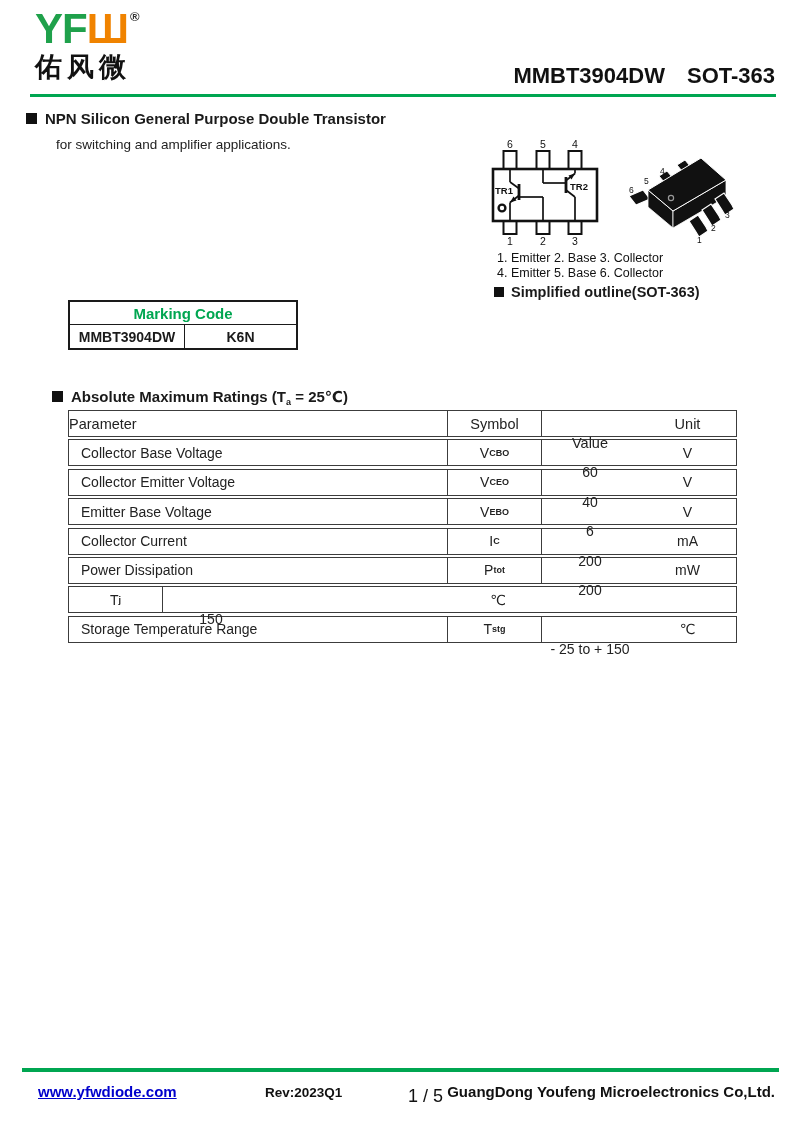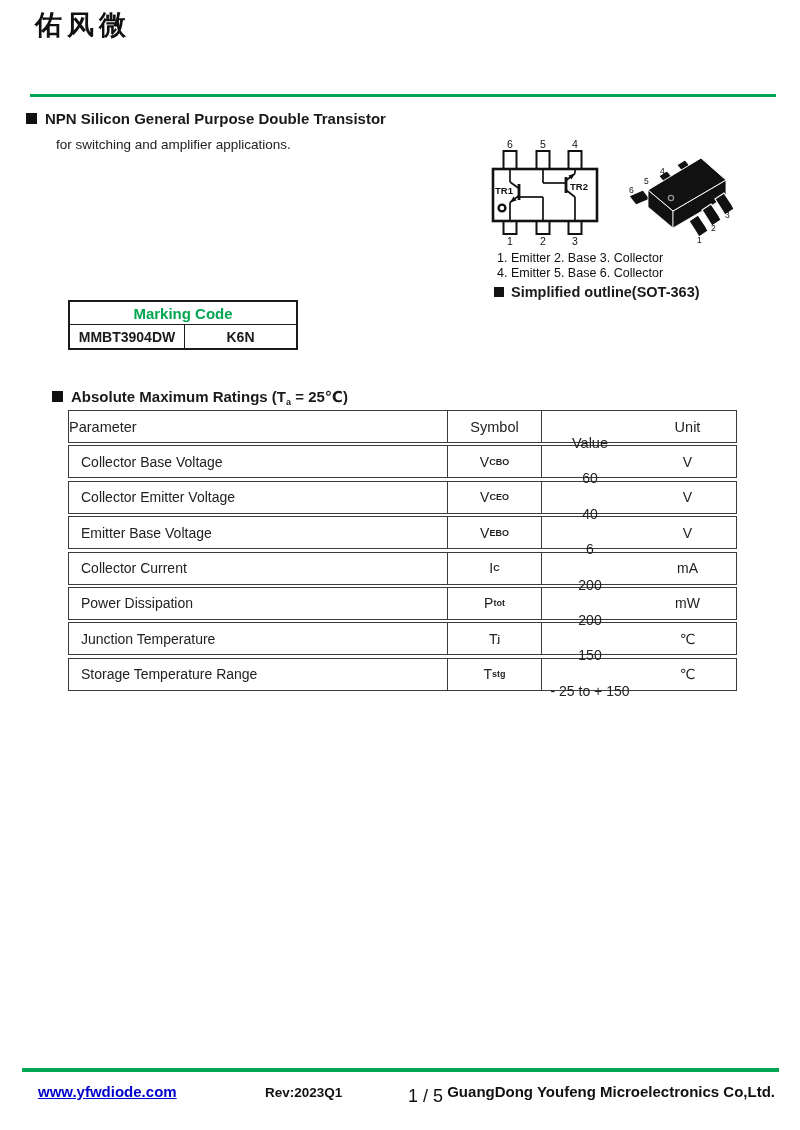--- a/index.html
+++ b/index.html
@@ -35,21 +35,21 @@
                   border-bottom:1.6px solid #1a1a1a;color:#00a651;font-weight:bold;font-size:15px;}
   .marking-row{display:flex;height:23px;}
   .marking-row .cell{display:flex;align-items:center;justify-content:center;font-weight:bold;font-size:14px;}
   .marking-part{width:114px;border-right:1.6px solid #1a1a1a;}
   .marking-code{flex:1;}
 
   
   .amr-head{position:absolute;left:52px;top:388px;font-size:15px;font-weight:bold;}
   sub.small{font-size:9px;font-weight:bold;vertical-align:-3px;}
   .amr-table{position:absolute;left:68px;top:410px;width:669px;}
-  .amr-row{display:flex;box-sizing:border-box;height:33px;border:1.3px solid #3c3c3c;
+  .amr-row{display:flex;box-sizing:border-box;height:27px;border:1.3px solid #3c3c3c;
            margin-bottom:2.4px;background:#fff;}
   .amr-row .cell{display:flex;align-items:center;justify-content:center;font-size:14px;color:#222;
                  box-sizing:border-box;}
   .c-param{flex:0 0 379px;justify-content:flex-start !important;padding-left:12px;border-right:1.3px solid #3c3c3c;}
   .c-symbol{flex:0 0 94px;border-right:1.3px solid #3c3c3c;}
   .c-value{flex:0 0 97px;border-right:1.3px solid #3c3c3c;margin-top:32px;}
   .c-unit{flex:1;}
   .amr-row.header .cell{justify-content:center;padding-left:0;font-size:14.5px;color:#222;}
 
   
@@ -61,23 +61,27 @@
   .foot-company{position:absolute;right:25px;top:1083px;font-size:15px;font-weight:bold;color:#111;}
 
   svg text{font-family:"Liberation Sans","DejaVu Sans",sans-serif;}
 </style>
 </head>
 <body>
 
 <div class="page">
 
   <div class="logo">
+    <div class="logo-en"><span class="logo-yf">YF</span><span class="logo-w">Ш</span><span class="logo-reg">®</span></div>
     <div class="logo-cn">佑风微</div>
   </div>
 
+  <div class="doc-title">
+    <span>MMBT3904DW</span><span class="pkg">SOT-363</span>
+  </div>
   <div class="rule-top"></div>
 
   <div class="desc-head">
     <span class="sq"></span><span>NPN Silicon General Purpose Double Transistor</span>
   </div>
   <div class="desc-sub">for switching and amplifier applications.</div>
 
   <svg class="pin-svg" width="122" height="110" viewBox="0 0 122 110">
 
     <text x="25" y="11" font-size="10.5" text-anchor="middle" fill="#111">6</text>
@@ -216,21 +220,20 @@
     <div class="amr-row">
       <div class="cell c-param">Power Dissipation</div>
       <div class="cell c-symbol">
           <span>P</span>
           <sub class="small">tot</sub>
         </div>
       <div class="cell c-value">200</div>
       <div class="cell c-unit">mW</div>
     </div>
     <div class="amr-row">
-      <div class="cell c-param">Junction Temperature</div>
       <div class="cell c-symbol">
           <span>T</span>
           <sub class="small">j</sub>
         </div>
       <div class="cell c-value">150</div>
       <div class="cell c-unit">℃</div>
     </div>
     <div class="amr-row">
       <div class="cell c-param">Storage Temperature Range</div>
       <div class="cell c-symbol">

